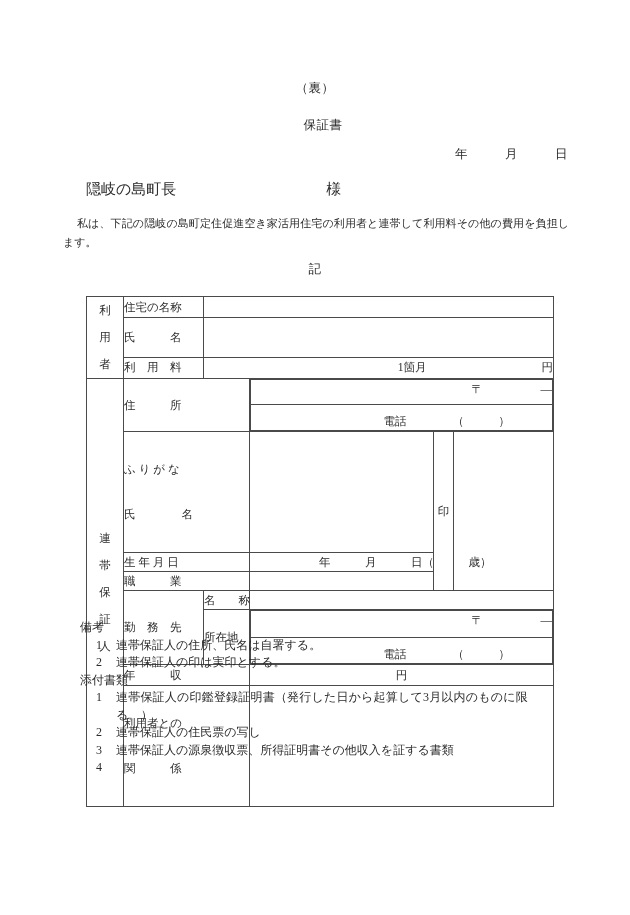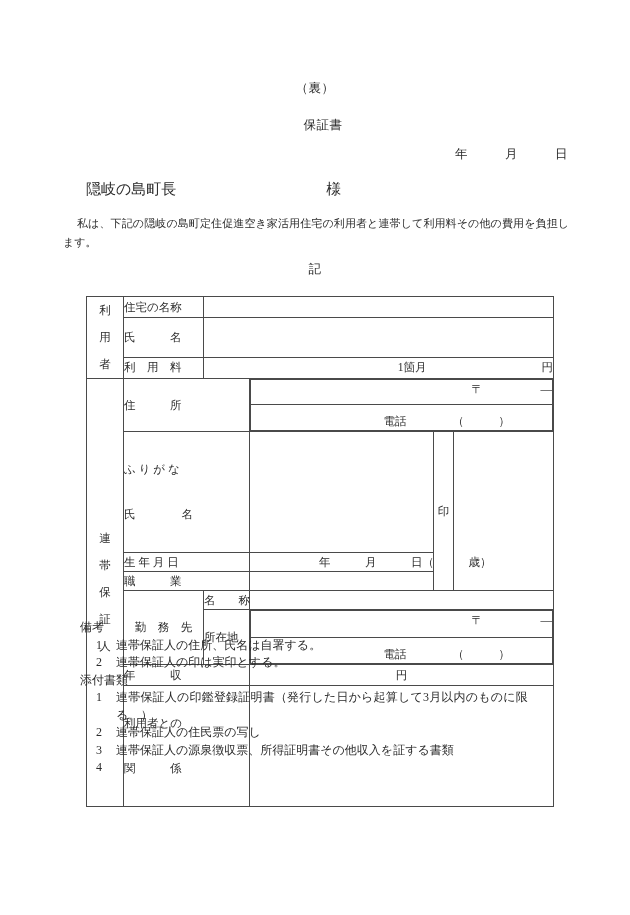--- a/index.html
+++ b/index.html
@@ -203,21 +203,21 @@
         <td class="lbl" colspan="2" style="height:18px">生 年 月 日</td>
         <td class="field">　　　　　　年　　　月　　　日（　　　歳）</td>
       </tr>
 
       <tr>
         <td class="lbl" colspan="2" style="height:18px">職　　　業</td>
         <td class="field"></td>
       </tr>
 
       <tr>
-        <td class="lbl" rowspan="2" style="text-align:center">勤　務　先</td>
+        <td class="lbl" rowspan="2" style="text-align:left">勤　務　先</td>
         <td class="lbl" style="height:18px">名　　称</td>
         <td class="field" colspan="3"></td>
       </tr>
 
       <tr>
         <td class="lbl" style="height:50px">所在地</td>
         <td colspan="3">
           <table class="nested">
             <tbody>
                 <tr>

